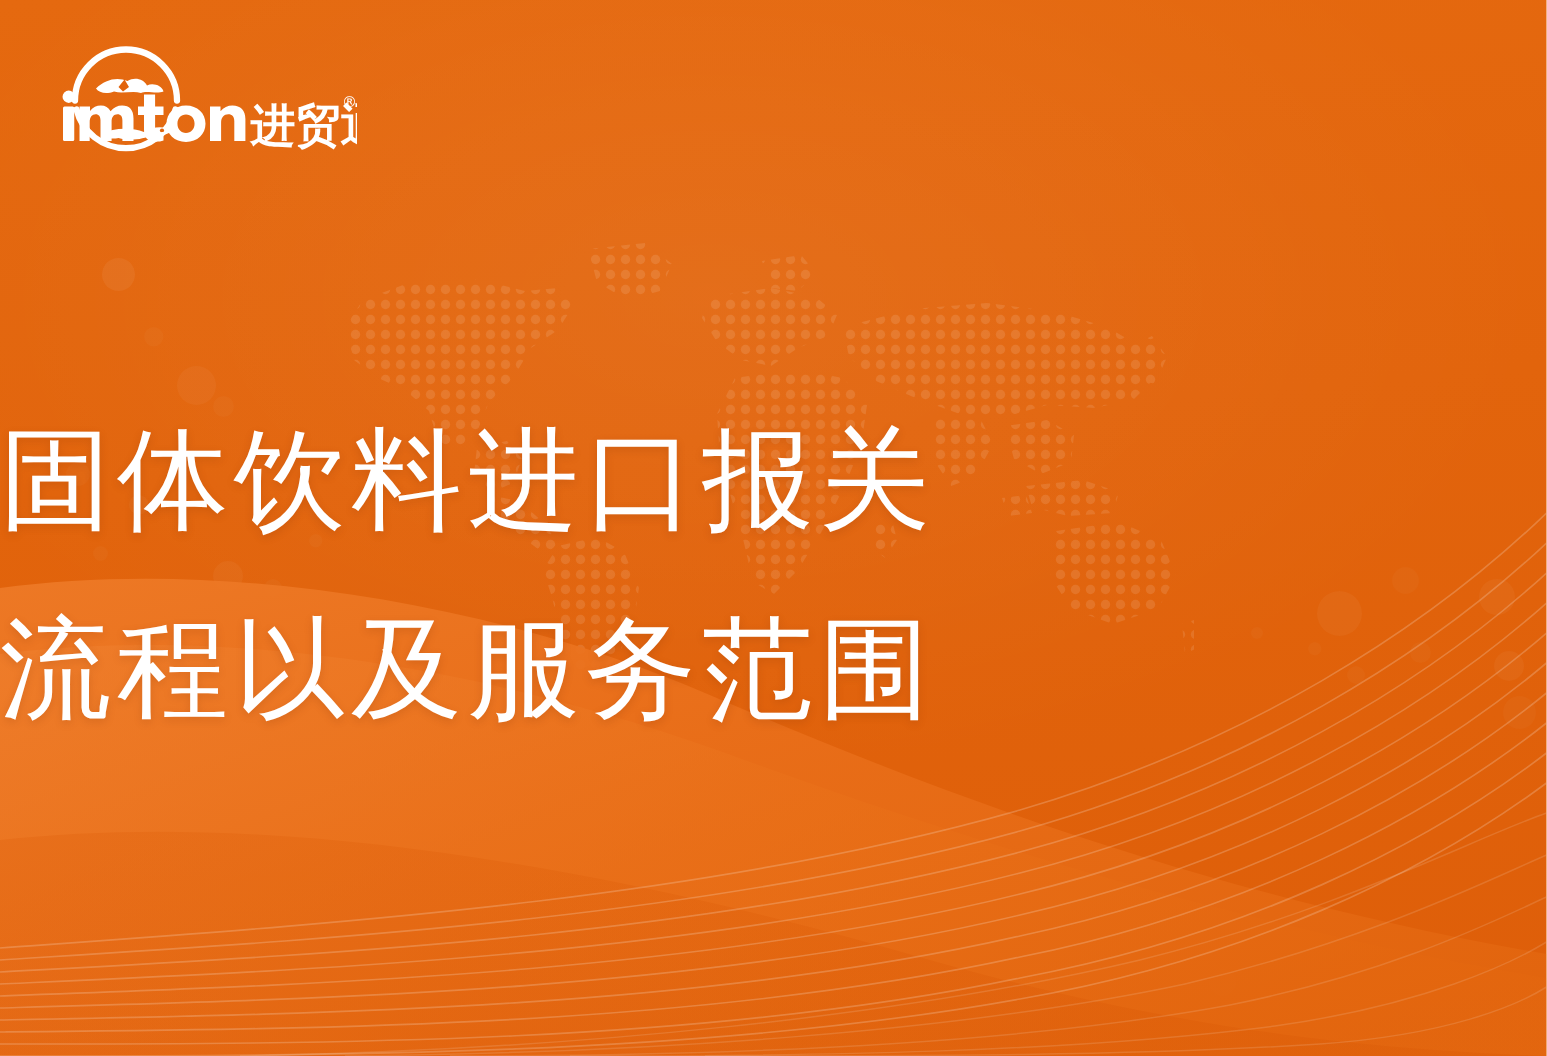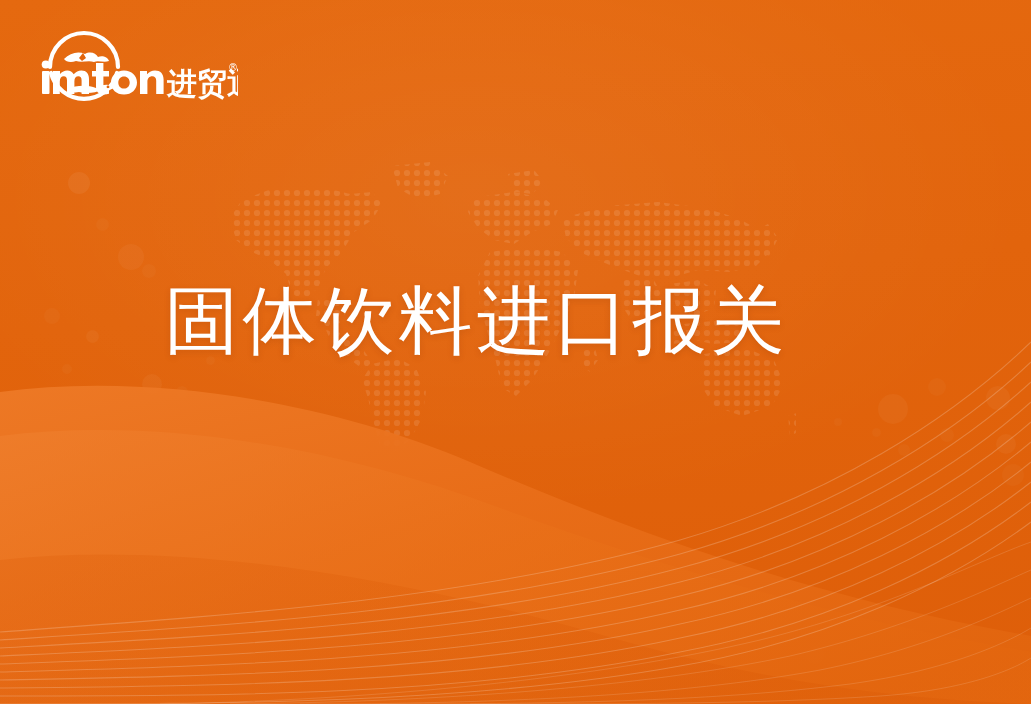--- a/index.html
+++ b/index.html
@@ -67,21 +67,21 @@
     height: 84px;
   }
   .logo svg { display: block; }
 
   
   .headline {
     position: absolute;
     left: 0;
     top: 258px;
     width: 953px;
-    text-align: center;
+    text-align: left;
     color: #ffffff;
     font-family: "Liberation Serif", "DejaVu Serif", serif;
     font-size: 74px;
     font-weight: 400;
     line-height: 126px;
     letter-spacing: 4px;
     text-shadow: 0 2px 6px rgba(120,45,0,0.18);
     white-space: nowrap;
   }
   .headline .line { display: block; }
@@ -265,15 +265,16 @@
                  L109.4,67 Z"></path>
       </g>
 
       <text x="129" y="67" fill="#ffffff" font-size="30" font-weight="bold" font-family="'DejaVu Sans','Liberation Sans',sans-serif" letter-spacing="0">进贸通</text>
       <text x="190" y="44" fill="#ffffff" font-size="10" font-family="'DejaVu Sans','Liberation Sans',sans-serif">®</text>
     </svg>
   </div>
 
   <div class="headline">
     <span class="line">固体饮料进口报关</span>
+    <span class="line">流程以及服务范围</span>
   </div>
 
 </div>
 
 </body></html>

